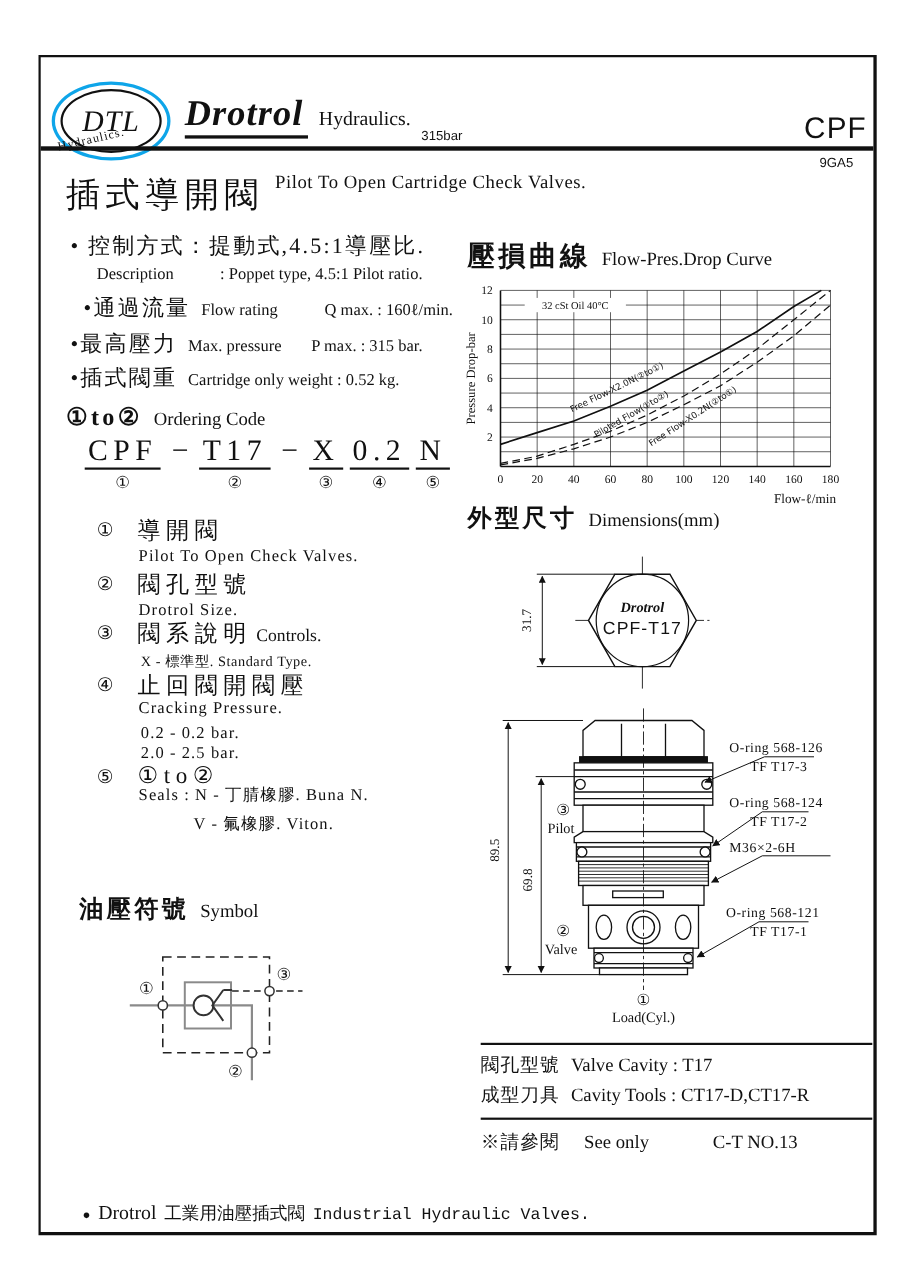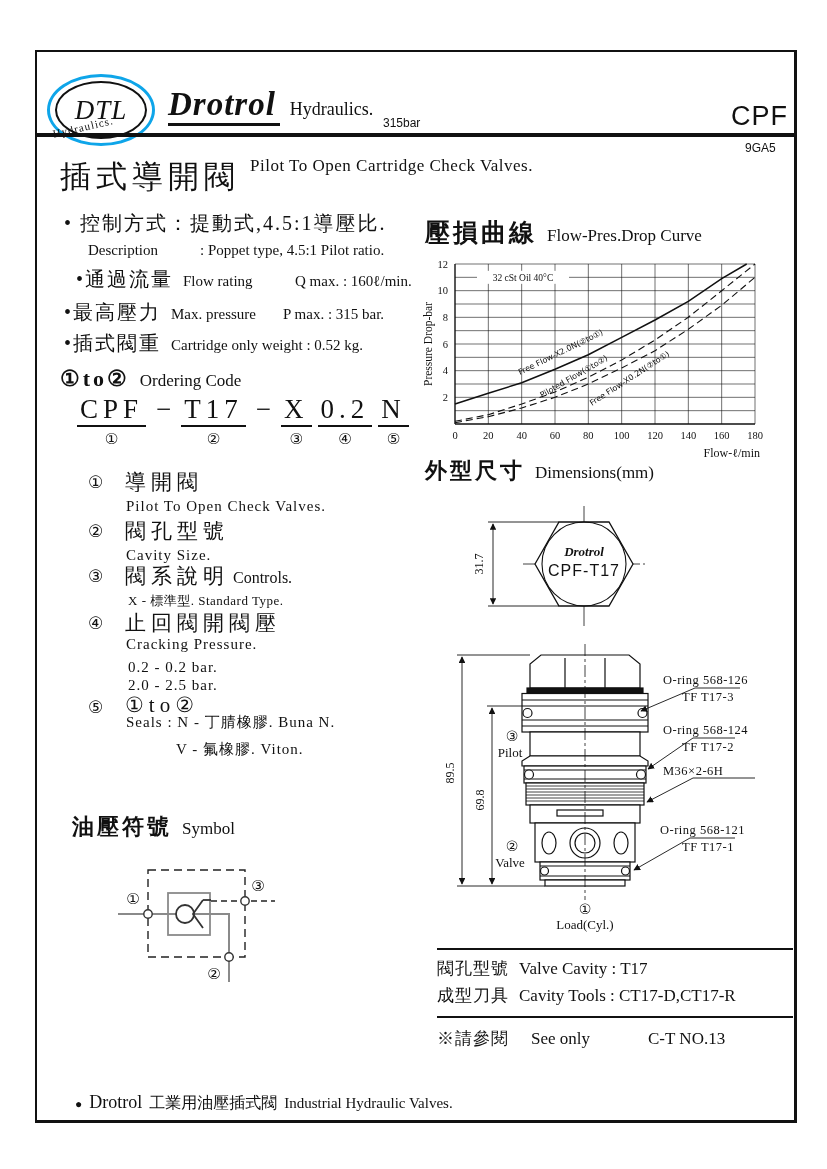--- a/index.html
+++ b/index.html
@@ -56,21 +56,21 @@
   .ct-body{border-top:2px solid #111;border-bottom:2px solid #111;padding:5px 0 7px 0;}
   .ct-row{display:flex;align-items:baseline;gap:10px;font-size:17px;padding:2px 0;}
   .ct-zh{letter-spacing:1px;}
   .ct-note{display:flex;align-items:baseline;gap:22px;font-size:17px;padding-top:9px;}
   .ct-ref{margin-left:36px;}
   
   .footer{left:75px;top:1092px;display:flex;align-items:baseline;gap:7px;}
   .ft-bullet{font-size:12px;}
   .ft-brand{font-size:18px;}
   .ft-zh{font-size:16px;}
-  .ft-en{font-size:15px;font-family:Liberation Serif, serif;}
+  .ft-en{font-size:15px;font-family:Liberation Mono, monospace;}
   svg text{fill:#111;}
 </style>
 </head>
 <body>
 
 <div class="page">
   <div class="abs frame"></div>
 
   <div class="abs logo">
     <div class="logo-inner">
@@ -141,21 +141,21 @@
       <span class="circ">⑤</span>
     </div>
   </div>
 
   <span class="abs oc-num" style="left:88px;top:472px;">①</span>
   <span class="abs oc-zh" style="left:125px;top:468px;">導開閥</span>
   <span class="abs oc-en" style="left:126px;top:498px;">Pilot To Open Check Valves.</span>
 
   <span class="abs oc-num" style="left:88px;top:521px;">②</span>
   <span class="abs oc-zh" style="left:125px;top:517px;">閥孔型號</span>
-  <span class="abs oc-en" style="left:126px;top:547px;">Cavity Size.</span>
+  <span class="abs oc-en" style="left:126px;top:547px;">Drotrol Size.</span>
 
   <span class="abs oc-num" style="left:88px;top:566px;">③</span>
   <span class="abs" style="left:125px;top:562px;"><span class="oc-zh">閥系說明</span>&nbsp;<span class="oc-zh-en">Controls.</span></span>
   <span class="abs oc-sub" style="left:128px;top:592px;">X - 標準型. Standard Type.</span>
 
   <span class="abs oc-num" style="left:88px;top:613px;">④</span>
   <span class="abs oc-zh" style="left:125px;top:609px;">止回閥開閥壓</span>
   <span class="abs oc-en" style="left:126px;top:636px;">Cracking Pressure.</span>
   <span class="abs oc-val" style="left:128px;top:659px;">0.2 - 0.2 bar.</span>
   <span class="abs oc-val" style="left:128px;top:677px;">2.0 - 2.5 bar.</span>

